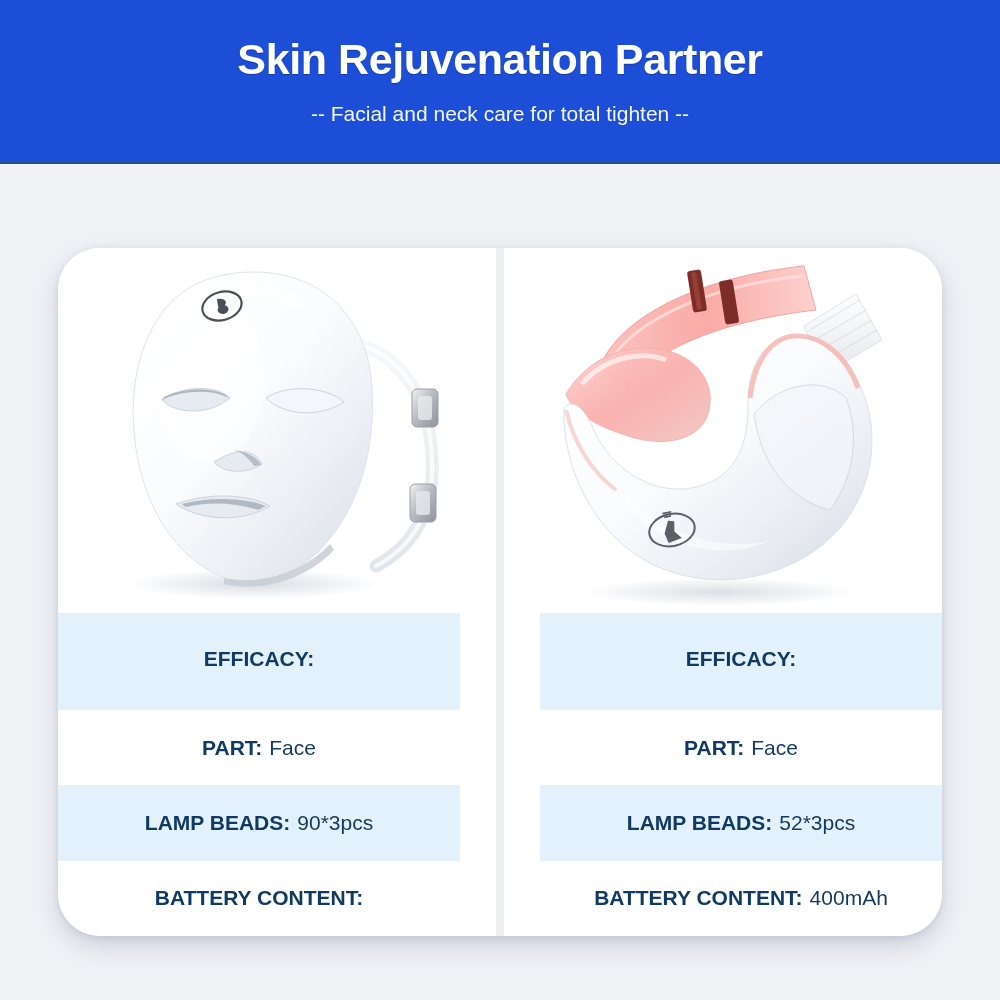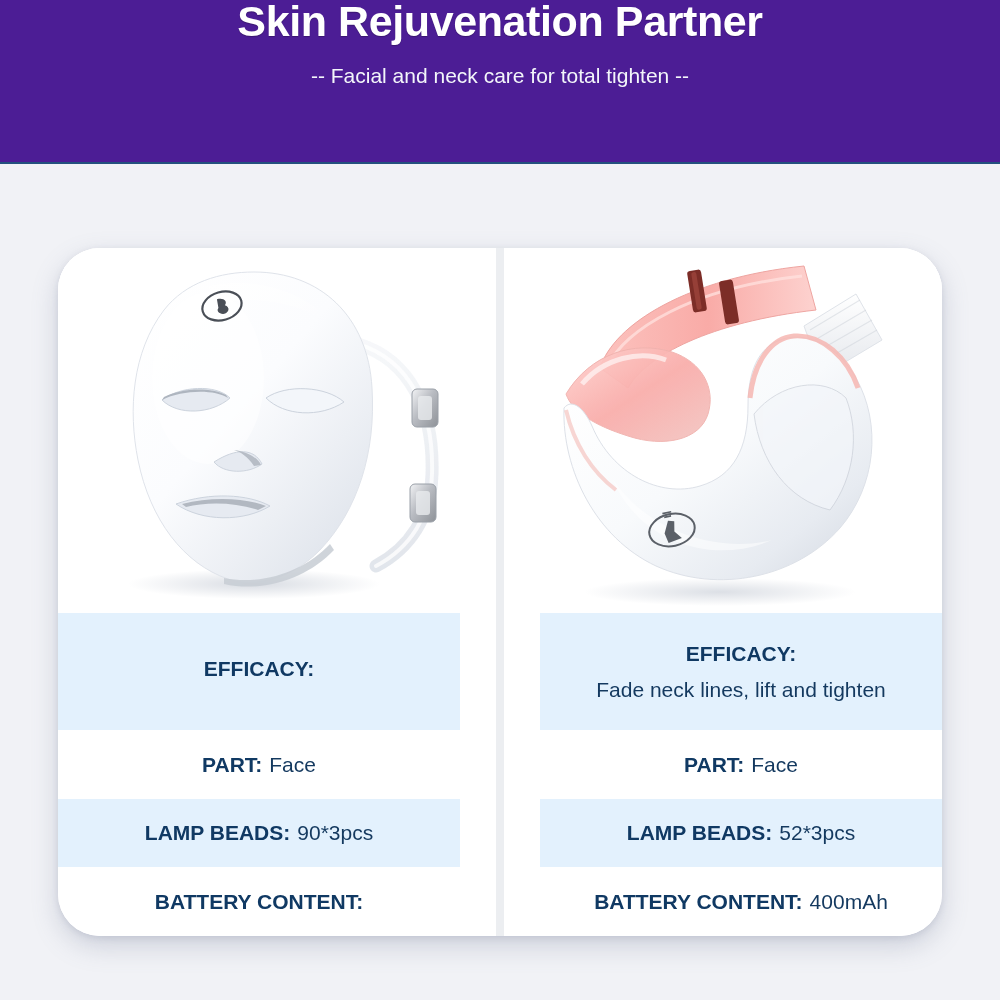--- a/index.html
+++ b/index.html
@@ -8,23 +8,23 @@
     font-family: "Liberation Sans", sans-serif;
     background: #f1f2f6;
     overflow: hidden;
   }
 
   #page { position: relative; width: 1000px; height: 1000px; background: #f1f2f6; }
 
   
   .banner {
     position: absolute; left: 0; top: 0; width: 1000px; height: 164px;
-    background: #4c1d95;
+    background: #1d4ed8;
     display: flex; flex-direction: column;
-    align-items: center; 
+    align-items: center; justify-content: center;
     border-bottom: 2px solid #23507e;
   }
   .banner-title {
     color: #ffffff;
     font-size: 43px;
     font-weight: bold;
     letter-spacing: -0.4px;
     line-height: 1;
     margin-bottom: 22px;
     text-shadow: 0 1px 1px rgba(0,0,0,0.25);
@@ -271,21 +271,20 @@
 
     <div class="rows">
 
       <div class="spec-row tall tint">
         <div class="spec-cell stack">
           <span class="lbl">EFFICACY:</span>
         </div>
         <div class="col-gap"></div>
         <div class="spec-cell stack">
           <span class="lbl">EFFICACY:</span>
-          <span class="val">Fade neck lines, lift and tighten</span>
         </div>
       </div>
 
       <div class="spec-row plain">
         <div class="spec-cell">
           <span class="inline">
             <span class="lbl">PART:</span>
             <span class="val">Face</span>
           </span>
         </div>

